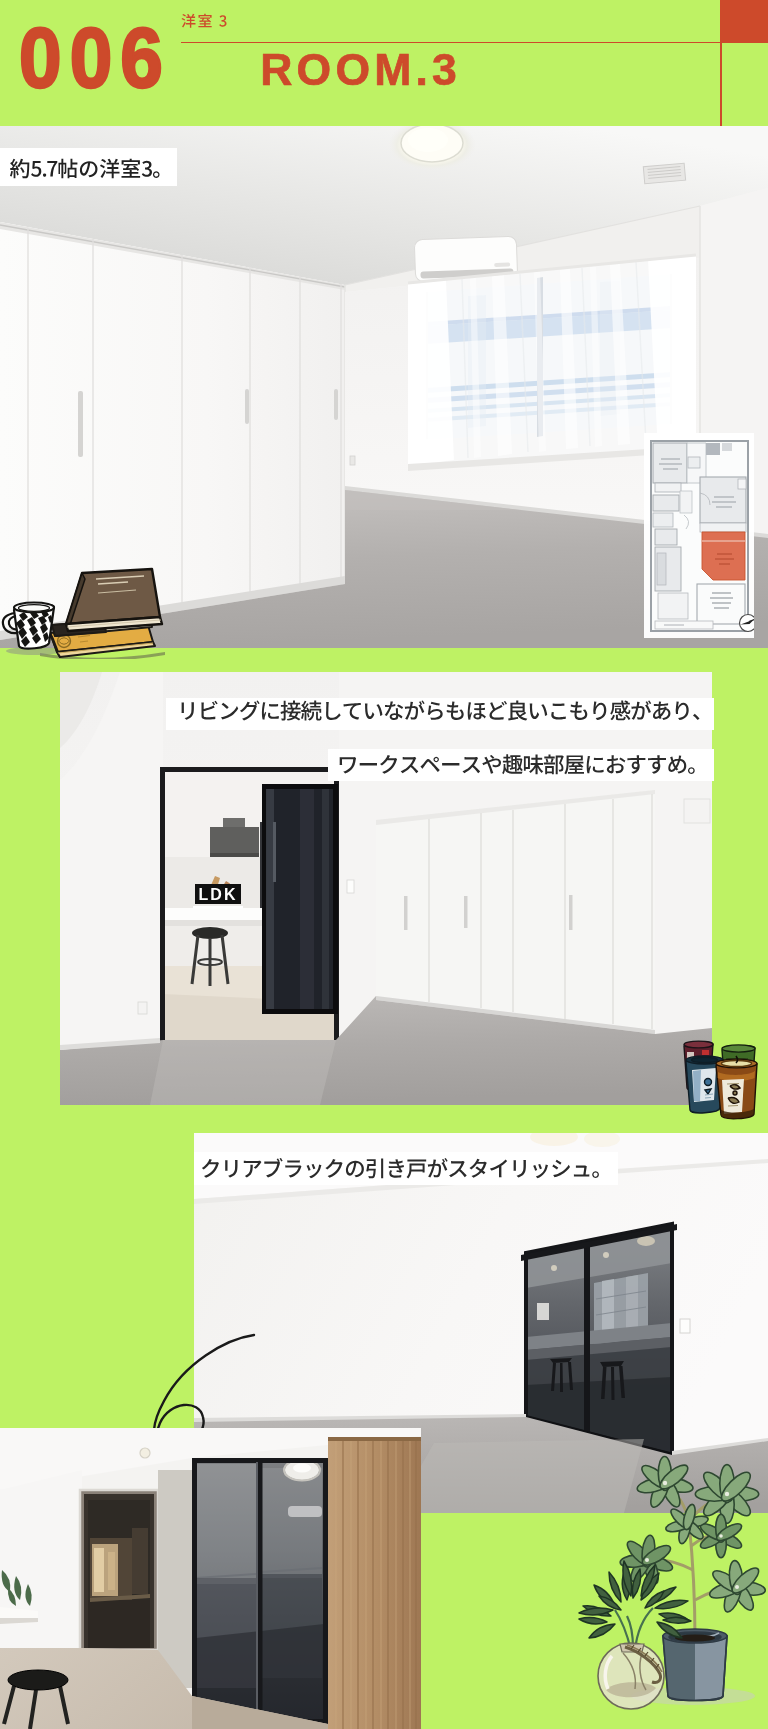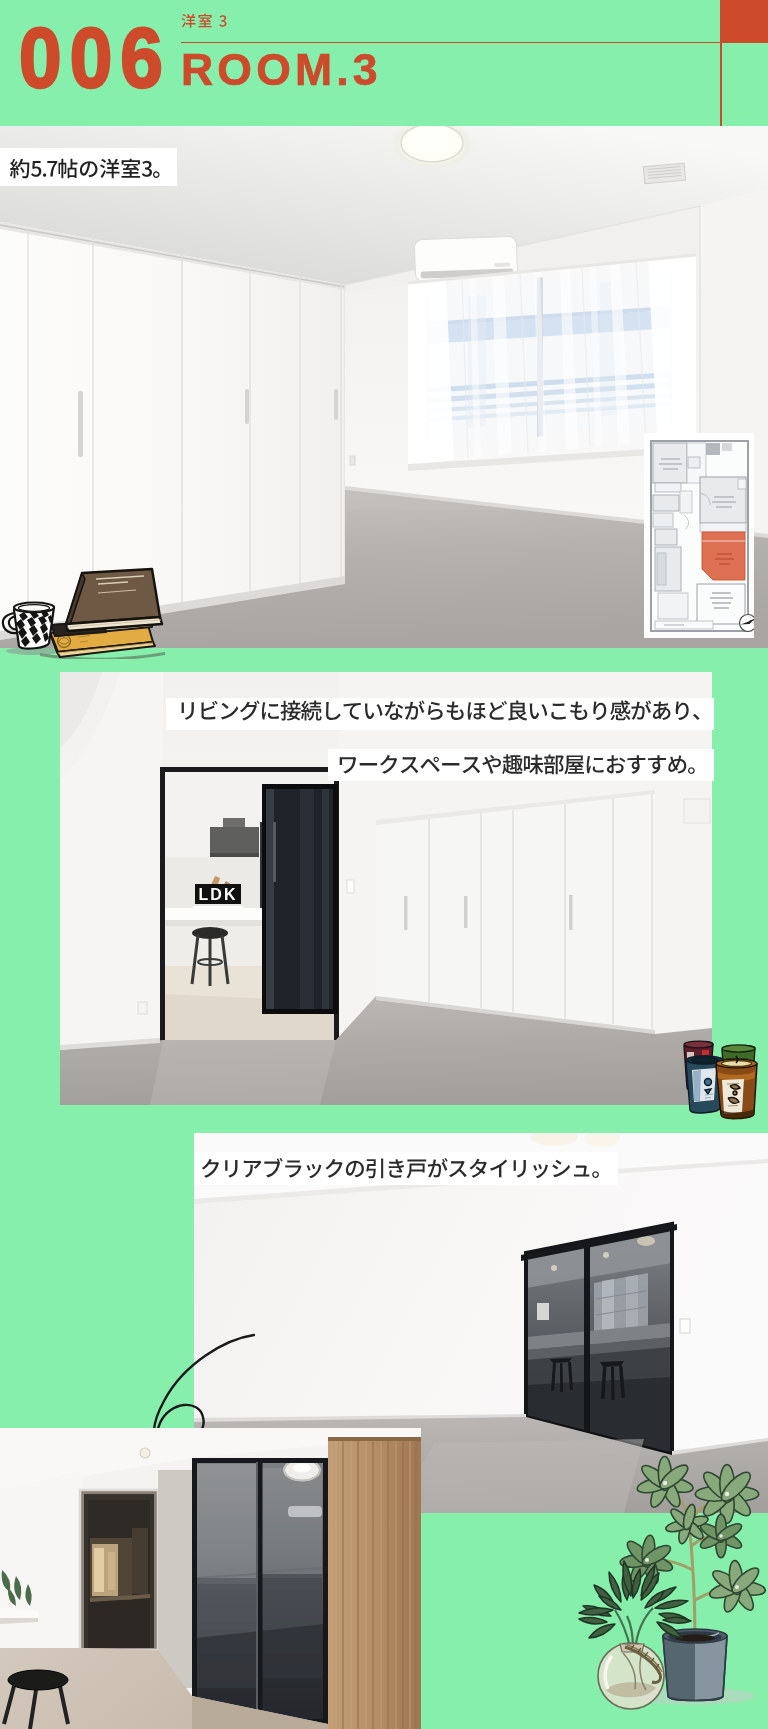--- a/index.html
+++ b/index.html
@@ -1,29 +1,29 @@
 <!DOCTYPE html>
 <html><head><meta charset="utf-8">
 <style>
 html,body{margin:0;padding:0;}
-#page{position:relative;width:768px;height:1729px;background:#86efac;overflow:hidden;font-family:"Liberation Sans",sans-serif;}
+#page{position:relative;width:768px;height:1729px;background:#bef264;overflow:hidden;font-family:"Liberation Sans",sans-serif;}
 .abs{position:absolute;}
 svg{display:block;}
 </style></head><body>
 <div id="page">
 
 <div class="abs" style="left:19px;top:18px;width:160px;height:80px;color:#cd4a2b;font-weight:bold;font-size:85px;letter-spacing:9px;-webkit-text-stroke:2.6px #cd4a2b;transform:scaleX(0.9);transform-origin:0 0;line-height:80px;">006</div>
 
 <svg class="abs" style="left:0;top:0" width="768" height="100" viewBox="0 0 768 100">
       <path d="M185.9 23.1H195.5V24.4H185.9ZM186.3 16.6H195.1V17.9H186.3ZM186.8 19.8H194.6V21.1H186.8ZM189.9 17.5H191.3V27.8H189.9ZM187 14.4 188.2 13.9Q188.7 14.4 189.1 15.1Q189.5 15.8 189.7 16.3L188.3 16.9Q188.2 16.5 188 16.1Q187.8 15.7 187.5 15.2Q187.3 14.8 187 14.4ZM192.8 13.8 194.4 14.3Q194 15 193.6 15.7Q193.2 16.4 192.9 16.8L191.6 16.4Q191.8 16 192 15.6Q192.3 15.1 192.5 14.7Q192.7 14.2 192.8 13.8ZM182.4 15 183.1 13.9Q183.6 14.1 184.2 14.4Q184.7 14.7 185.2 15Q185.6 15.3 185.9 15.5L185.1 16.7Q184.8 16.4 184.3 16.1Q183.9 15.8 183.4 15.5Q182.8 15.2 182.4 15ZM181.5 19 182.3 18Q182.7 18.1 183.3 18.4Q183.8 18.7 184.3 19Q184.8 19.2 185.1 19.5L184.3 20.7Q184 20.4 183.5 20.1Q183.1 19.8 182.5 19.5Q182 19.2 181.5 19ZM182 26.6Q182.4 26 182.9 25.3Q183.3 24.5 183.8 23.6Q184.3 22.7 184.7 21.8L185.8 22.8Q185.4 23.5 185 24.4Q184.5 25.2 184.1 26Q183.6 26.8 183.2 27.6Z M204.2 21.7H205.7V26.6H204.2ZM200.1 17.5H210V18.7H200.1ZM198.4 26.1H211.7V27.3H198.4ZM199.7 23.3H210.4V24.5H199.7ZM202.8 18.2 204.3 18.6Q204 19.1 203.7 19.6Q203.3 20.2 203 20.7Q202.7 21.1 202.4 21.5L201.2 21.1Q201.5 20.7 201.8 20.2Q202.1 19.7 202.4 19.2Q202.6 18.6 202.8 18.2ZM199.5 20.6Q200.7 20.6 202.4 20.6Q204 20.5 205.9 20.5Q207.7 20.4 209.5 20.4L209.5 21.6Q207.7 21.7 205.9 21.7Q204.1 21.8 202.4 21.8Q200.8 21.9 199.5 21.9ZM206.6 19.5 207.6 18.8Q208.3 19.2 208.9 19.7Q209.6 20.2 210.1 20.8Q210.7 21.3 211.1 21.7L210 22.5Q209.6 22.1 209.1 21.5Q208.5 21 207.9 20.5Q207.2 20 206.6 19.5ZM204.2 13.8H205.7V15.8H204.2ZM198.5 14.9H211.6V17.8H210.1V16.2H199.9V17.8H198.5Z M222.8 26.7Q221.9 26.7 221.3 26.5Q220.6 26.3 220.1 25.9Q219.6 25.6 219.2 25.2L220.1 24.1Q220.6 24.5 221.2 24.9Q221.8 25.3 222.7 25.3Q223.3 25.3 223.8 25.1Q224.2 24.8 224.5 24.4Q224.8 24 224.8 23.4Q224.8 22.8 224.5 22.4Q224.2 21.9 223.5 21.7Q222.7 21.4 221.5 21.4V20.1Q222.6 20.1 223.2 19.9Q223.8 19.6 224.1 19.2Q224.4 18.8 224.4 18.2Q224.4 17.5 223.9 17.1Q223.5 16.6 222.7 16.6Q222.1 16.6 221.5 16.9Q221 17.2 220.5 17.7L219.6 16.6Q220.3 16 221 15.6Q221.8 15.3 222.8 15.3Q223.8 15.3 224.5 15.6Q225.3 15.9 225.7 16.6Q226.1 17.2 226.1 18.1Q226.1 19 225.6 19.7Q225.1 20.4 224.2 20.7V20.8Q224.9 20.9 225.4 21.3Q225.9 21.7 226.2 22.2Q226.5 22.8 226.5 23.5Q226.5 24.5 226 25.2Q225.5 25.9 224.7 26.3Q223.8 26.7 222.8 26.7Z" fill="#cd4a2b"></path>
     </svg>
 
 <div class="abs" style="left:181px;top:41.6px;width:587px;height:1.6px;background:#cd4a2b;"></div>
 
-<div class="abs" style="left:181px;top:48px;width:280px;height:46px;color:#cd4a2b;font-weight:bold;font-size:44.5px;letter-spacing:4.2px;-webkit-text-stroke:0.7px #cd4a2b;transform:scaleX(1);transform-origin:0 0;line-height:44px;">ROOM.3</div>
+<div class="abs" style="left:181px;top:48px;width:280px;height:46px;color:#cd4a2b;font-weight:bold;font-size:44.5px;letter-spacing:4.2px;-webkit-text-stroke:0.7px #cd4a2b;transform:scaleX(1);transform-origin:0 0;line-height:44px;text-align:right;">ROOM.3</div>
 
 <div class="abs" style="left:720px;top:0;width:48px;height:43px;background:#cd4a2b;"></div>
 
 <div class="abs" style="left:720px;top:43px;width:1.8px;height:307px;background:#cd4a2b;"></div>
 
 <svg class="abs" style="left:0;top:126px" width="768" height="522" viewBox="0 0 768 522">
 <defs>
 <linearGradient id="p1ceil" x1="0" y1="1" x2="0.75" y2="0">
  <stop offset="0" stop-color="#d4d4d2"></stop>
           <stop offset="0.5" stop-color="#e6e6e4"></stop>

